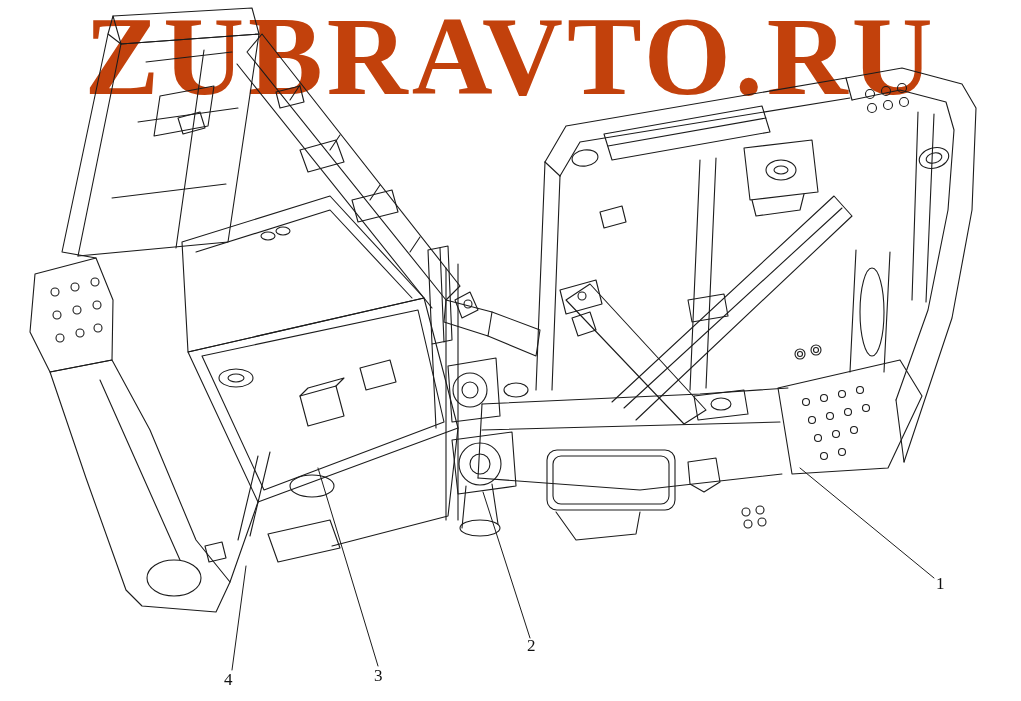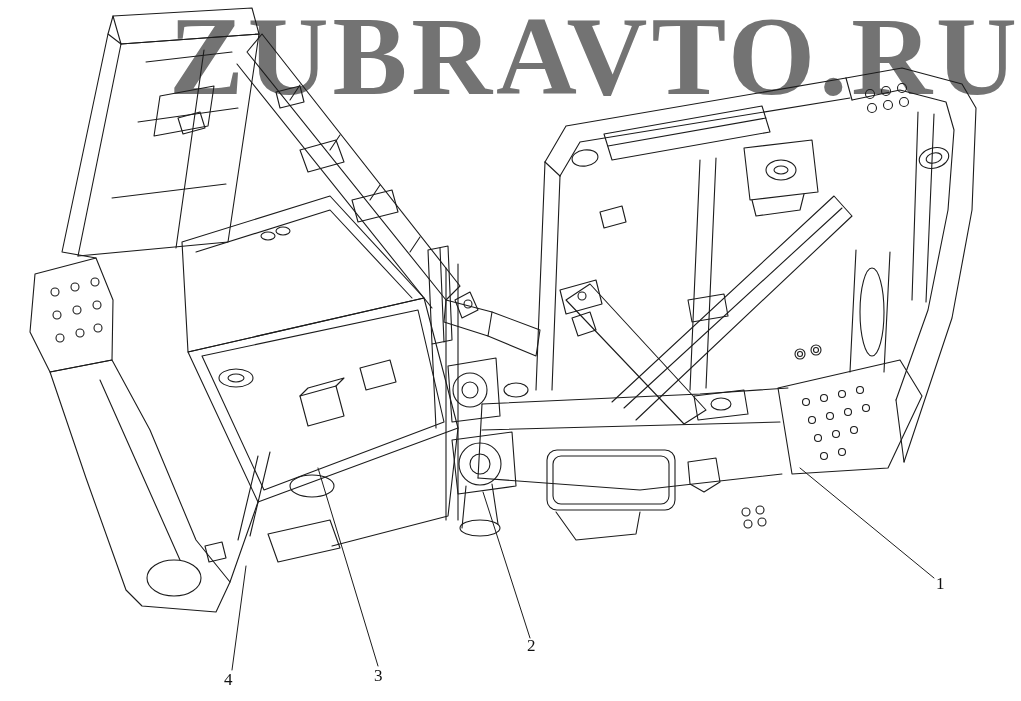--- a/index.html
+++ b/index.html
@@ -6,27 +6,27 @@
   .canvas{
     position:relative;
     width:1021px;height:701px;
     background:#ffffff;
     overflow:hidden;
     font-family:"Liberation Serif", serif;
   }
   .watermark{
     position:absolute;
     top:0;left:0;right:0;
-    text-align:right;
+    text-align:center;
     font-family:"Liberation Serif", serif;
     font-weight:bold;
     font-size:112px;
     letter-spacing:4px;
     line-height:1.0;
-    color:#737373;
+    color:#c2410c;
     white-space:nowrap;
     user-select:none;
     pointer-events:none;
   }
   .diagram-svg{
     position:absolute;
     top:0;left:0;
     width:1021px;height:701px;
   }
   .callout{

